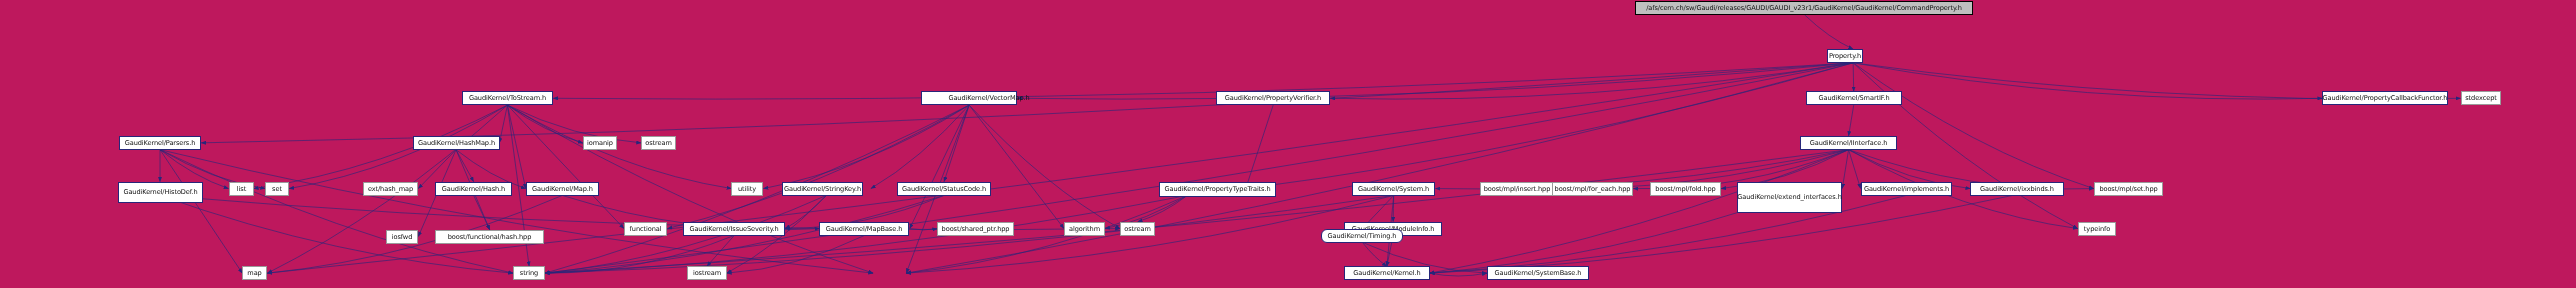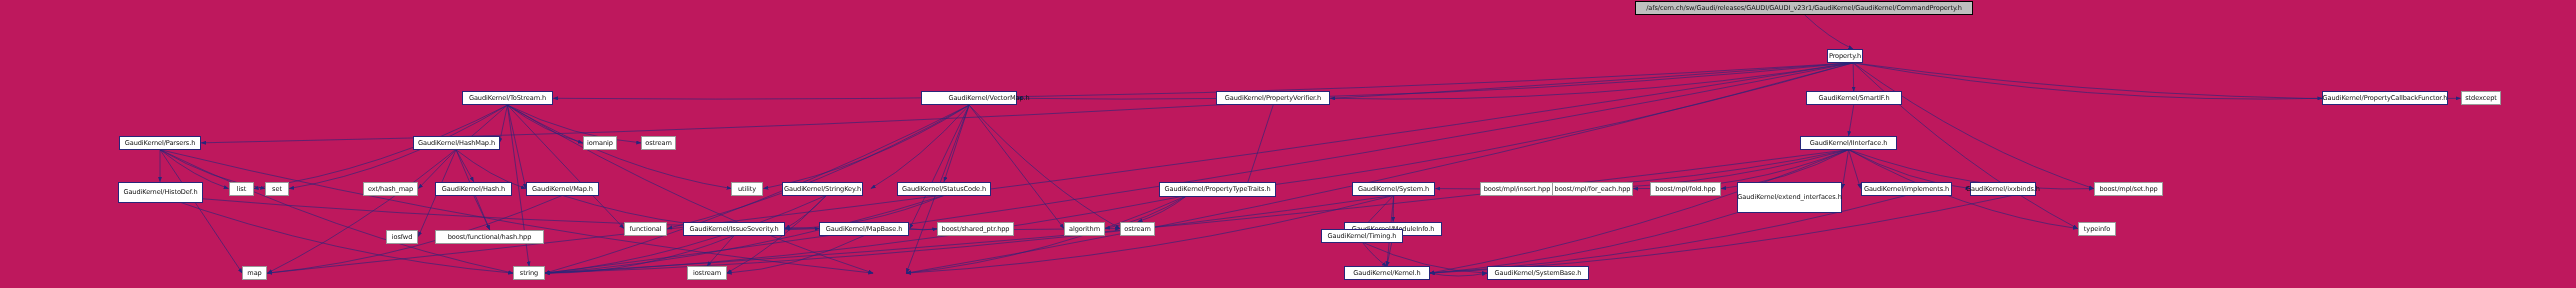--- a/index.html
+++ b/index.html
@@ -220,21 +220,21 @@
       </div>
       <div class="node ext" style="left: 1650px; top: 182px; width: 71px; height: 13.7px;">
         <span>boost/mpl/fold.hpp</span>
       </div>
       <div class="node" style="left: 1737px; top: 182px; width: 105px; height: 31px; justify-content: center;">
         <span>GaudiKernel/extend_interfaces.h</span>
       </div>
       <div class="node" style="left: 1861px; top: 182px; width: 91px; height: 13.7px;">
         <span>GaudiKernel/implements.h</span>
       </div>
-      <div class="node" style="left: 1970px; top: 182px; width: 66px; height: 13.7px;">
+      <div class="node" style="left: 1970px; top: 182px; width: 94px; height: 13.7px;">
         <span>GaudiKernel/ixxbinds.h</span>
       </div>
       <div class="node ext" style="left: 2094px; top: 182px; width: 69px; height: 13.7px;">
         <span>boost/mpl/set.hpp</span>
       </div>
       <div class="node ext" style="left: 624px; top: 222px; width: 43px; height: 13.7px;">
         <span>functional</span>
       </div>
       <div class="node" style="left: 683px; top: 222px; width: 102px; height: 13.7px;">
         <span>GaudiKernel/IssueSeverity.h</span>
@@ -256,21 +256,21 @@
       </div>
       <div class="node ext" style="left: 2078px; top: 222px; width: 38px; height: 13.7px;">
         <span>typeinfo</span>
       </div>
       <div class="node ext" style="left: 386px; top: 230px; width: 32px; height: 13.7px;">
         <span>iosfwd</span>
       </div>
       <div class="node ext" style="left: 435px; top: 230px; width: 109px; height: 13.7px;">
         <span>boost/functional/hash.hpp</span>
       </div>
-      <div class="node" style="left: 1321px; top: 229px; width: 82px; height: 13.7px;">
+      <div class="node" style="left: 1321px; top: 229px; width: 82px; height: 13.7px; border-radius: 6px;">
         <span>GaudiKernel/Timing.h</span>
       </div>
       <div class="node ext" style="left: 242px; top: 266px; width: 25px; height: 13.7px;">
         <span>map</span>
       </div>
       <div class="node ext" style="left: 513px; top: 266px; width: 32px; height: 13.7px;">
         <span>string</span>
       </div>
       <div class="node ext" style="left: 687px; top: 266px; width: 40px; height: 13.7px;">
         <span>iostream</span>

